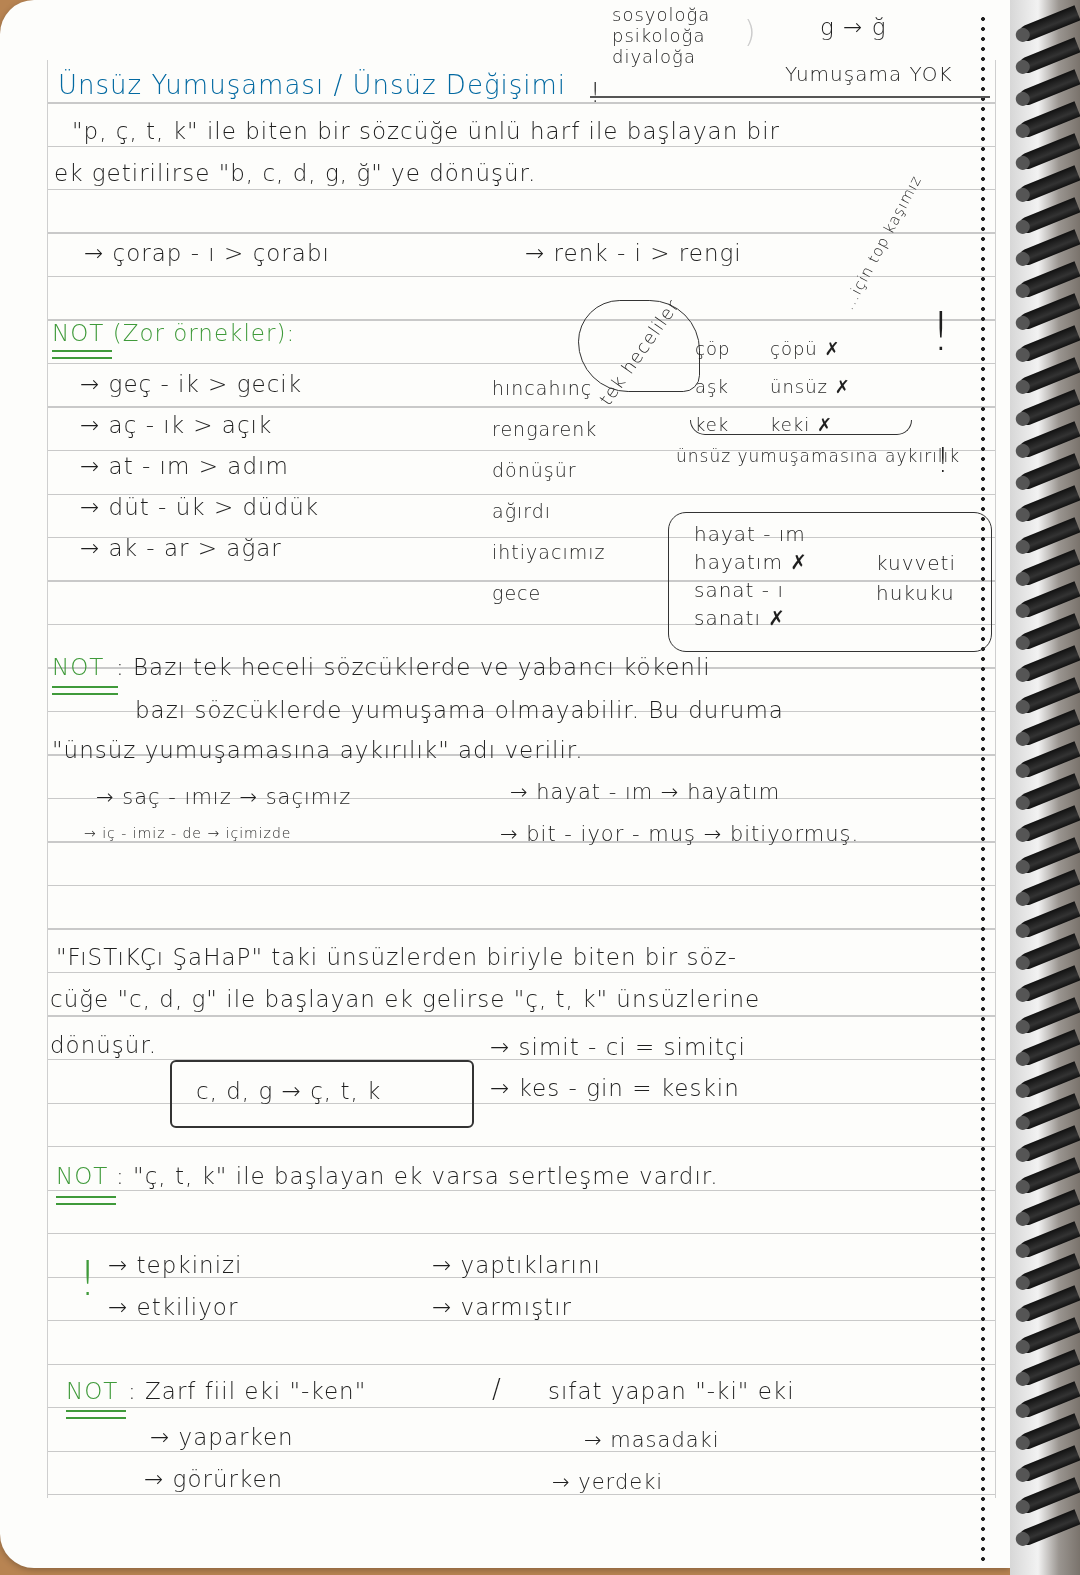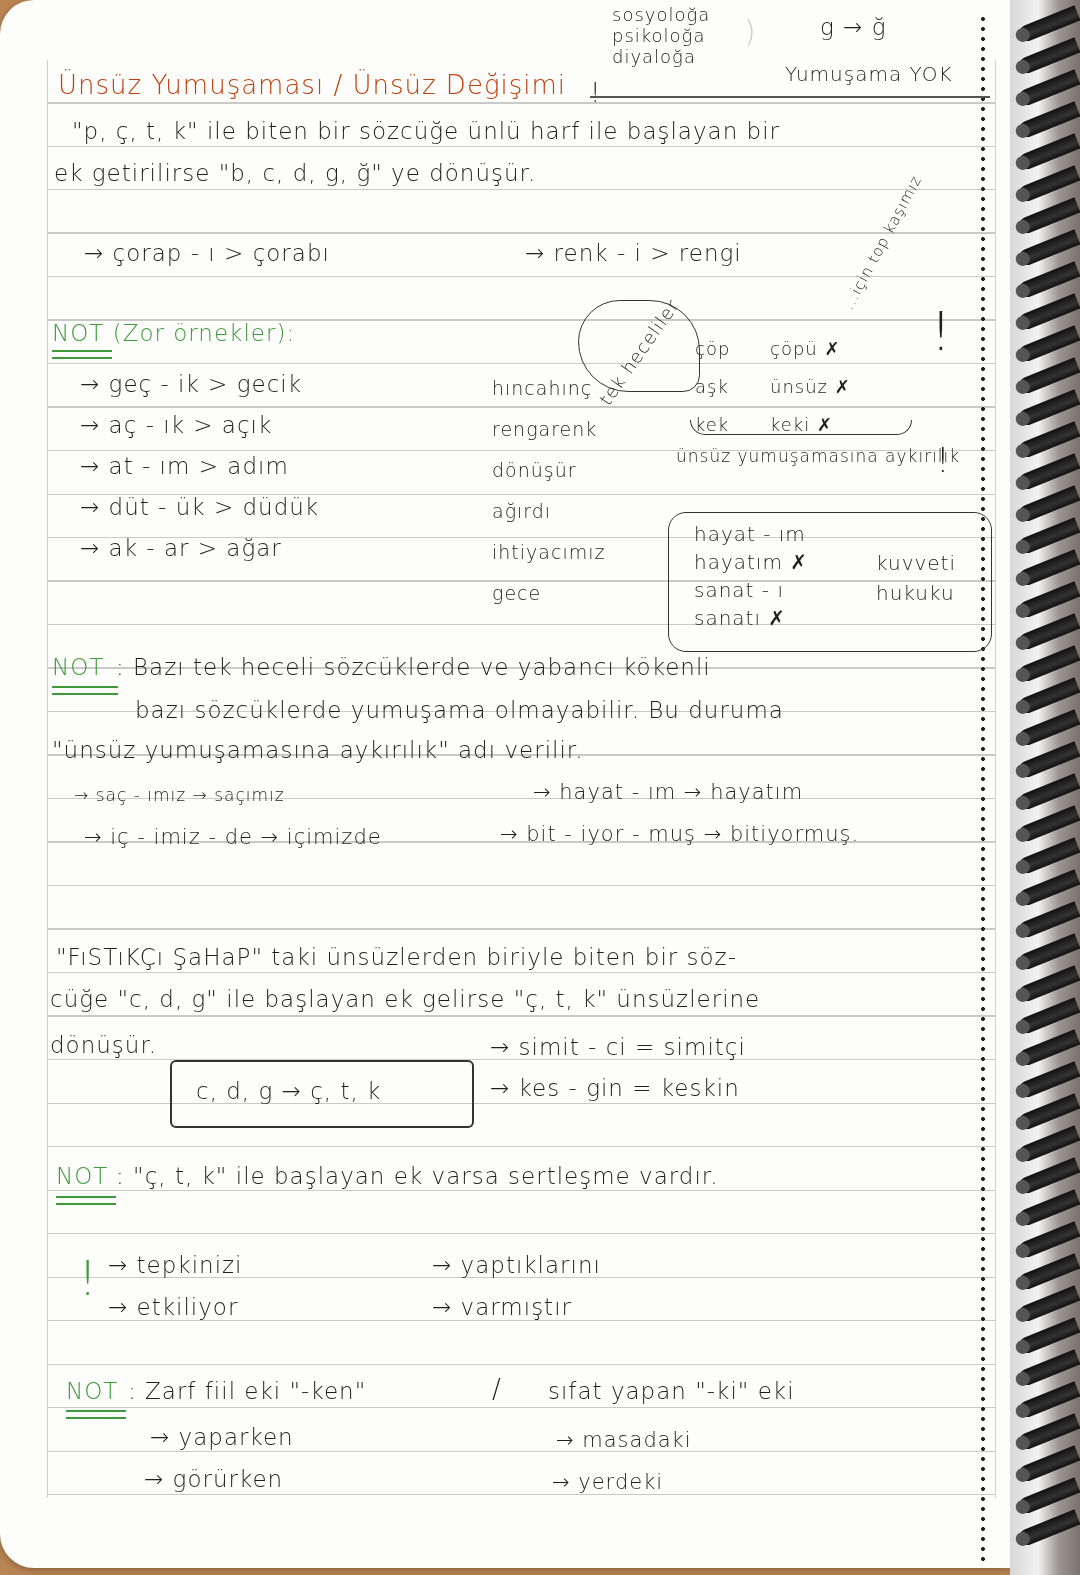--- a/index.html
+++ b/index.html
@@ -28,21 +28,21 @@
   .coil {
     position:absolute; left:10px; width:62px; height:16px;
     border-radius:9px 0 0 9px;
     background: linear-gradient(to bottom,#111,#333 60%,#111);
     transform: rotate(-22deg);
     transform-origin:left center;
   }
   .coil::before { content:""; position:absolute; left:-4px; top:1px; width:14px; height:14px; border-radius:50%; background:#555; }
 
   .hw { position:absolute; white-space:nowrap; color:#1f1f1f; font-family:"DejaVu Sans", sans-serif; font-weight:300; letter-spacing:1px; }
-  .blue { color:#c2410c;text-align:center; }
+  .blue { color:#0369a1;text-align:center; }
   .green { color:#3f9a3a; }
   .sm { font-size:18px; }
   .md { font-size:23px; }
   .lg { font-size:26px; }
   .dbl { position:absolute; height:5px; border-top:2px solid #3f9a3a; border-bottom:2px solid #3f9a3a; }
   .box { position:absolute; border:2px solid #333; border-radius:6px; }
   .round { position:absolute; border:1.6px solid #333; border-radius:18px; }
   .rot { transform-origin:left bottom; }
   .hline { position:absolute; height:2px; background:#333; }
 </style>
@@ -121,23 +121,23 @@
     <div>kuvveti</div>
     <div>hukuku</div>
   </div>
 
   <div class="hw green md" style="left:52px;top:654px;">NOT</div>
   <div class="dbl" style="left:52px;top:686px;width:66px;"></div>
   <div class="hw md" style="left:135px;top:697px;">bazı sözcüklerde yumuşama olmayabilir. Bu duruma</div>
   <div class="hw md" style="left:116px;top:654px;">: Bazı tek heceli sözcüklerde ve yabancı kökenli</div>
   <div class="hw md" style="left:52px;top:737px;">"ünsüz yumuşamasına aykırılık" adı verilir.</div>
 
-  <div class="hw sm" style="left:74px;top:785px;font-size:17px;">→ saç - ımız → saçımız</div>
-  <div class="hw sm" style="left:510px;top:780px;font-size:21px;margin-left:23px;">→ hayat - ım → hayatım</div>
-  <div class="hw sm" style="left:84px;top:825px;font-size:21px;">→ iç - imiz - de → içimizde</div>
+  <div class="hw sm" style="left:96px;top:785px;font-size:21px;">→ saç - ımız → saçımız</div>
+  <div class="hw sm" style="left:510px;top:780px;font-size:21px;">→ hayat - ım → hayatım</div>
+  <div class="hw sm" style="left:84px;top:825px;font-size:14px;">→ iç - imiz - de → içimizde</div>
   <div class="hw sm" style="left:500px;top:822px;font-size:21px;">→ bit - iyor - muş → bitiyormuş.</div>
 
   <div class="hw md" style="left:56px;top:944px;">"FıSTıKÇı ŞaHaP" taki ünsüzlerden biriyle biten bir söz-</div>
   <div class="hw md" style="left:50px;top:986px;">cüğe "c, d, g" ile başlayan ek gelirse "ç, t, k" ünsüzlerine</div>
   <div class="hw md" style="left:50px;top:1032px;">dönüşür.</div>
 
   <div class="box" style="left:170px;top:1060px;width:300px;height:64px;">
     <div class="hw md" style="left:24px;top:16px;">c, d, g → ç, t, k</div>
   </div>
   <div class="hw md" style="left:490px;top:1034px;">→ simit - ci = simitçi</div>
@@ -154,21 +154,21 @@
   <div class="hw md" style="left:432px;top:1294px;">→ varmıştır</div>
 
   <div class="hw green md" style="left:66px;top:1378px;">NOT</div>
   <div class="dbl" style="left:66px;top:1410px;width:60px;"></div>
   <div class="hw md" style="left:128px;top:1378px;">: Zarf fiil eki "-ken"</div>
   <div class="hw lg" style="left:492px;top:1374px;">/</div>
   <div class="hw md" style="left:548px;top:1378px;">sıfat yapan "-ki" eki</div>
 
   <div class="hw md" style="left:150px;top:1424px;">→ yaparken</div>
   <div class="hw md" style="left:144px;top:1466px;">→ görürken</div>
-  <div class="hw sm" style="left:556px;top:1428px;font-size:21px;">→ masadaki</div>
+  <div class="hw sm" style="left:584px;top:1428px;font-size:21px;">→ masadaki</div>
   <div class="hw sm" style="left:552px;top:1470px;font-size:21px;">→ yerdeki</div>
 </div>
 
 <div class="spiral">
   <div class="coil" style="top:28px"></div>
     <div class="coil" style="top:60px"></div>
     <div class="coil" style="top:92px"></div>
   <div class="coil" style="top:124px"></div>
     <div class="coil" style="top:156px"></div>
     <div class="coil" style="top:188px"></div>

